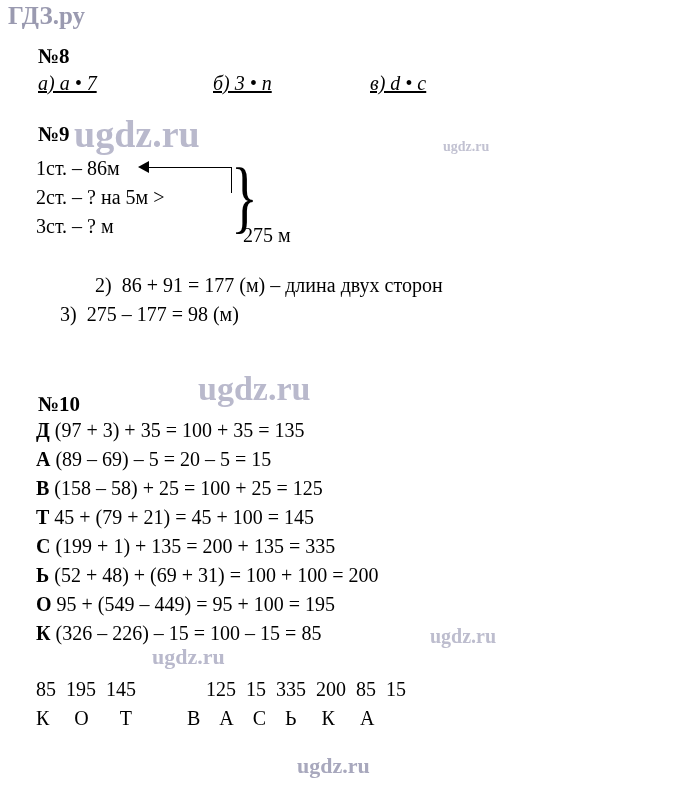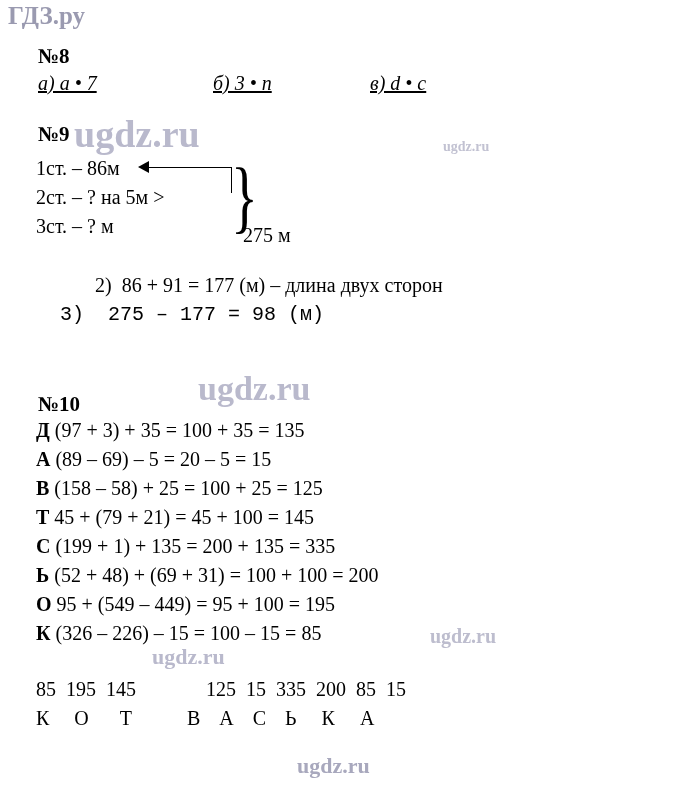--- a/index.html
+++ b/index.html
@@ -66,21 +66,21 @@
   #t8-c { top: 72px; left: 370px; }
 
   
   #t9-head { top: 122px; left: 38px; }
   #t9-l1 { top: 157px; left: 36px; font-family: Liberation Serif, serif; }
   #t9-l2 { top: 186px; left: 36px; }
   #t9-l3 { top: 215px; left: 36px; }
   #t9-brace-val { top: 186px; left: 243px; margin-top: 38px; }
   #t9-s1 { top: 245px; left: 60px; }
   #t9-s2 { top: 274px; left: 52px; margin-left: 43px; }
-  #t9-s3 { top: 303px; left: 60px; font-family: Liberation Mono, monospace; }
+  #t9-s3 { top: 303px; left: 60px; }
   #t9-ans { top: 332px; left: 60px; }
 
   
   .arrow-wrap {
     position: absolute;
     top: 155px;
     left: 130px;
     width: 120px;
     height: 80px;
   }

